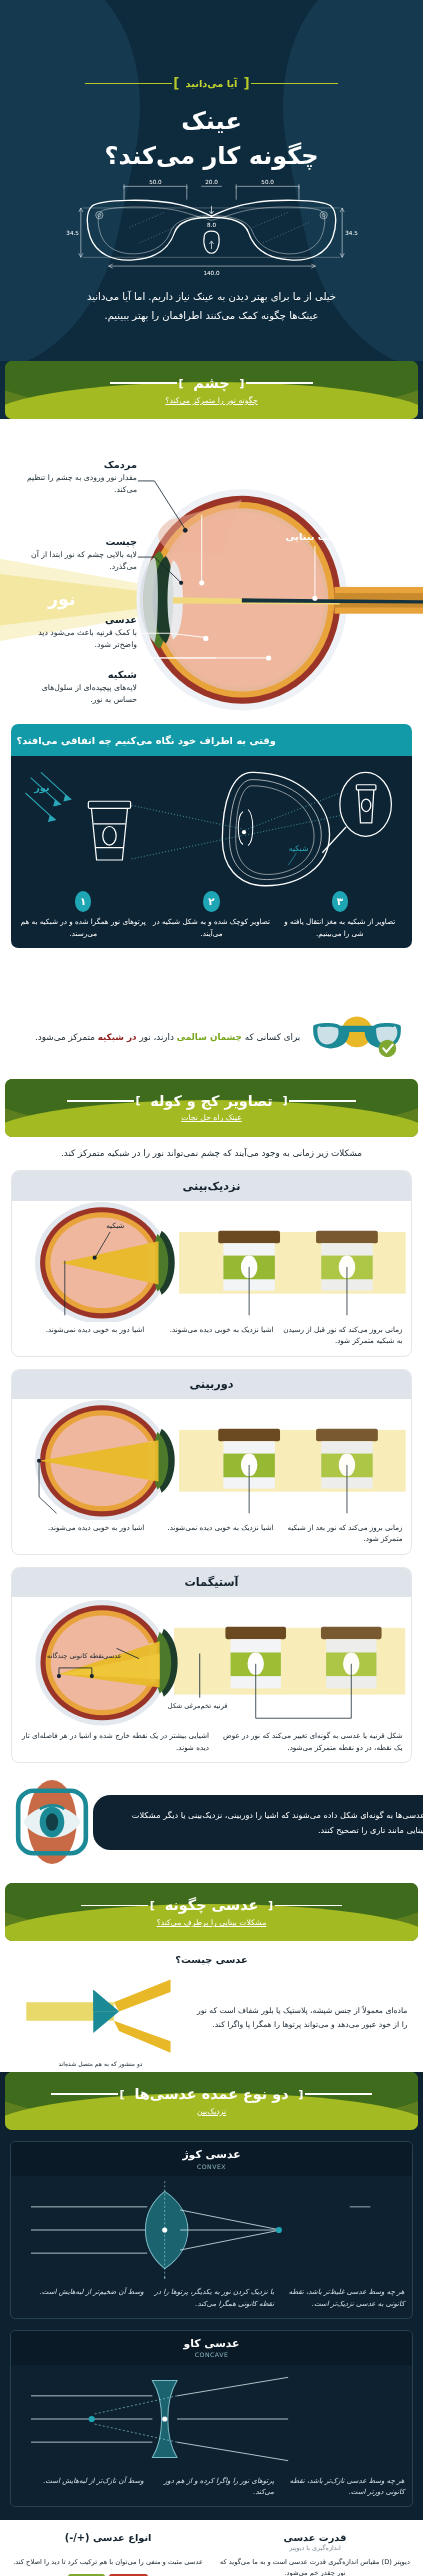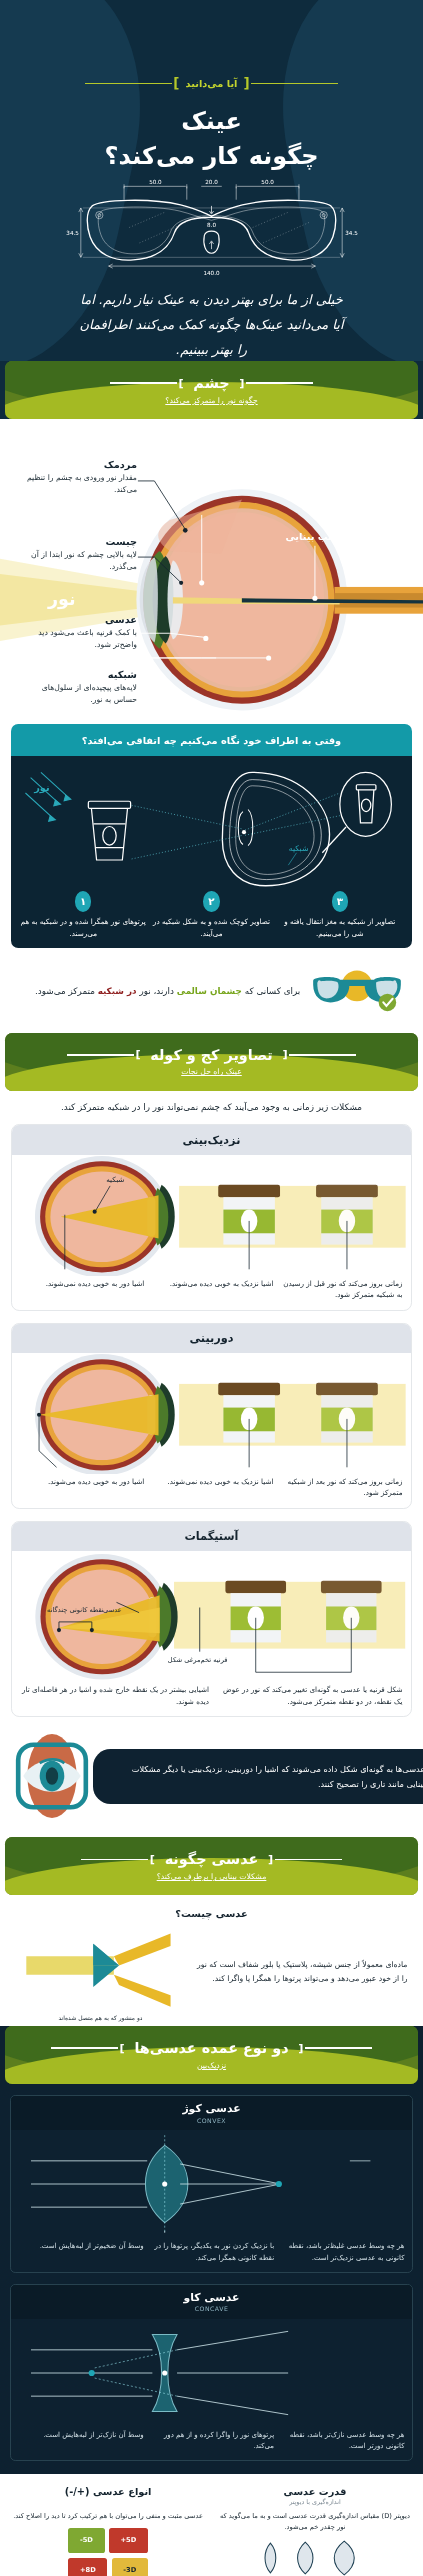--- a/index.html
+++ b/index.html
@@ -45,22 +45,22 @@
     color:#fff; font-size:24px; font-weight:700; line-height:1.45;
     letter-spacing:0;
   }
   .hero h1 .l2 { display:block; }
 
   
   .specs-wrap { position:relative; z-index:3; margin-top:3.1px; height:103px; }
   .specs-wrap svg { display:block; margin:0 auto; }
 
   .hero-lead {
-    position:relative; z-index:3; color:#fff; font-size:13px;
-    line-height:1.95; padding:7.2px 77px 0; text-align:center;font-style:italic;
+    position:relative; z-index:3; color:#fff; font-size:10px;
+    line-height:1.95; padding:7.2px 77px 0; text-align:center;
   }
 
   
   .banner {
     position:relative; height:58px; border-radius:7.2px;
     margin:0 5.2px; overflow:hidden; text-align:center;
     display:flex; flex-direction:column; align-items:center; justify-content:center;
   }
   .banner.green { background:#5c7e1e; }
   .banner .w1, .banner .w2 {
@@ -81,38 +81,39 @@
   .eye-stage svg { position:absolute; inset:0; }
   .anno {
     position:absolute; text-align:right; direction:rtl; width:118px;
   }
   .anno .h { font-size:9.8px; font-weight:700; color:#14232e; margin-bottom:1.5px; }
   .anno .p { font-size:7.7px; color:#1b2a33; line-height:1.6; }
 
   
   .teal-card { margin:5.2px 11.3px 0; border-radius:7.2px; overflow:hidden; }
   .teal-head {
-    background:#139aa8; color:#fff; text-align:center;
+    background:#139aa8; color:#fff; text-align:left;
     font-size:9.8px; font-weight:600; padding:10.3px 5.2px;
   }
   .teal-body { background:#0c2433; position:relative; padding:6.2px 0 8.2px; }
   .teal-body svg { display:block; }
   .steps { display:flex; direction:rtl; padding:0 9.3px; gap:3.1px; }
   .step { flex:1; text-align:center; }
   .step .num {
     width:16.5px; height:20.6px; border-radius:50%; background:#1fa6b5;
     color:#fff; font-size:10.3px; font-weight:700; line-height:20.6px;
     margin:0 auto 4.1px;
   }
   .step .txt { color:#fff; font-size:7.2px; line-height:1.65; }
 
   
   .healthy {
     display:flex; direction:rtl; align-items:center; gap:7.2px;
     padding:13.4px 17.5px 12.4px;
+    margin-top:46px;
   }
   .healthy .txt { flex:1; font-size:8.8px; line-height:1.85; color:#16242e; text-align:right; }
   .healthy .hl-g { color:#77a51c; font-weight:700; }
   .healthy .hl-r { color:#8f2020; font-weight:700; }
 
   
   .intro-note {
     text-align:center; font-size:8.8px; line-height:1.85; color:#16242e;
     padding:8.2px 46px 9.3px;
   }
@@ -148,21 +149,21 @@
   .dark-sec { background:#0d2130; padding:0 0 13.4px; }
   .lensblock { margin:11.3px 10.3px 0; border:0.5px solid #27424f; border-radius:5.2px; overflow:hidden; }
   .lensblock .lh {
     background:#0a1b27; color:#fff; text-align:center; padding:6.2px 4.1px;
   }
   .lensblock .lh .n { font-size:10.8px; font-weight:700; }
   .lensblock .lh .e { font-size:6.2px; color:#8fb3c0; margin-top:1.5px; letter-spacing:0.5px; }
   .lensblock .lb { position:relative; height:108px; }
   .lensblock .lb svg { position:absolute; inset:0; }
   .lensblock .lf { display:flex; direction:rtl; padding:3.1px 7.2px 7.2px; gap:5.2px; }
-  .lensblock .lf .c { flex:1; color:#d6e3e9; font-size:7px; line-height:1.65; text-align:right; }
+  .lensblock .lf .c { flex:1; color:#d6e3e9; font-size:7px; line-height:1.65; text-align:right;font-style:italic; }
 
   
   .grid2 { display:flex; direction:rtl; padding:11.3px 9.3px 0; gap:9.3px; }
   .gcol { flex:1; }
   .gtitle { text-align:center; font-size:9.8px; font-weight:700; color:#14232e; }
   .gsub { text-align:center; font-size:6.4px; color:#7b8892; margin-top:1px; margin-bottom:5.2px; }
   .gbody { font-size:6.7px; color:#16242e; line-height:1.7; text-align:center; }
   .chip-row { display:flex; direction:rtl; justify-content:center; gap:4.1px; margin-top:5.2px; flex-wrap:wrap; }
   .chip {
     border:6px solid #be185d; border-radius:2.6px; padding:2.6px 5.7px;

